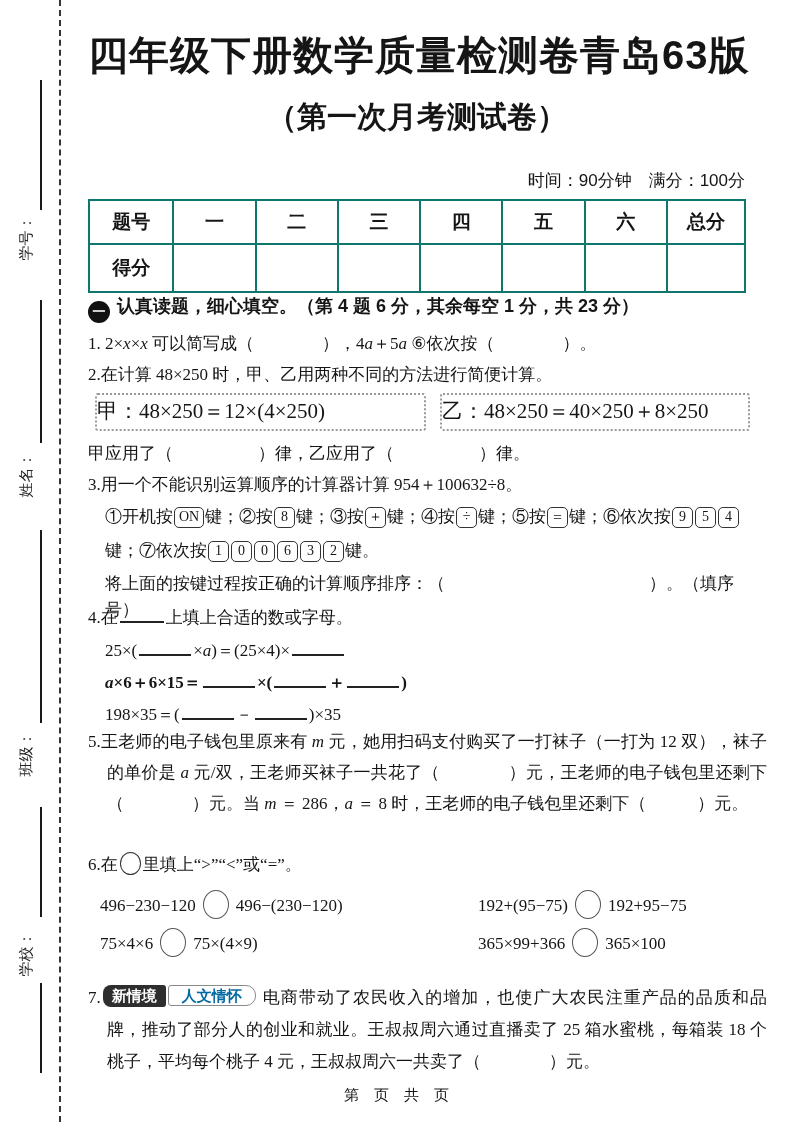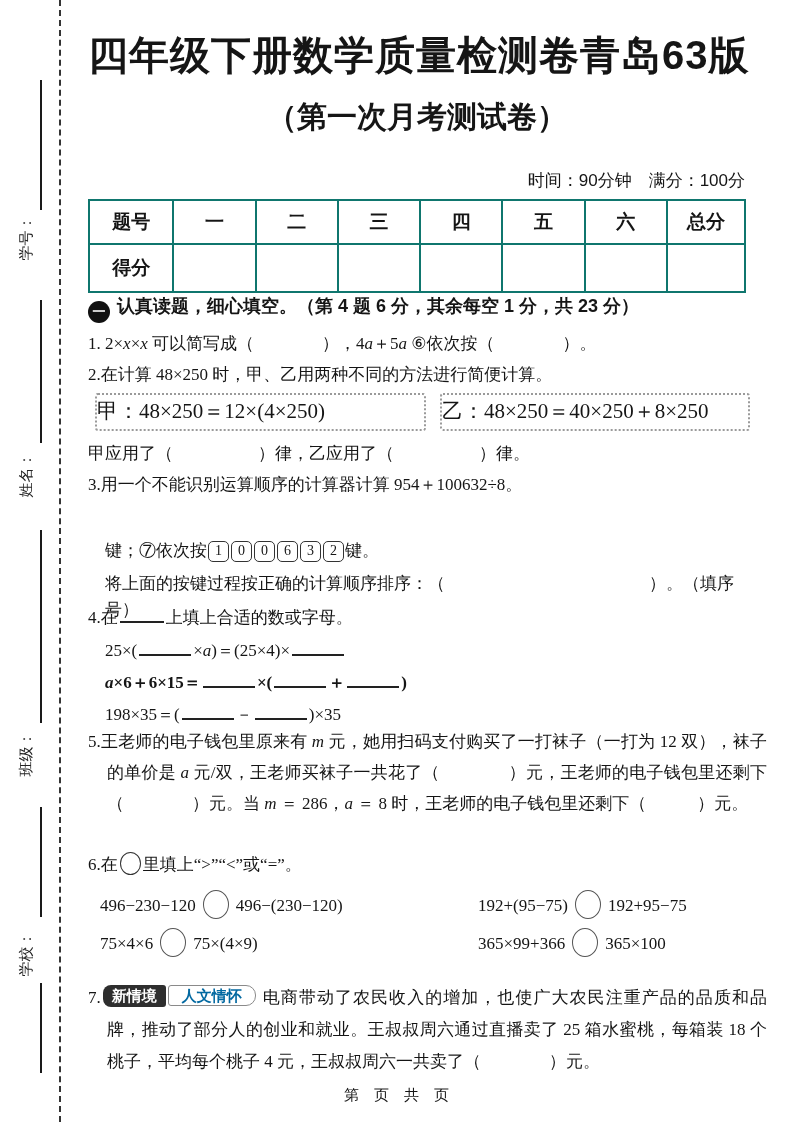--- a/index.html
+++ b/index.html
@@ -115,20 +115,23 @@
   <div class="q" style="top:331px;">
     <span>1. 2×</span><span class="v">x</span><span>×</span><span class="v">x</span><span> 可以简写成（　　　　），4</span><span class="v">a</span><span>＋5</span><span class="v">a</span><span> ⑥依次按（　　　　）。</span>
   </div>
 
   <div class="q" style="top:362px;">2.在计算 48×250 时，甲、乙用两种不同的方法进行简便计算。</div>
   <div class="dotbox" style="left:95px;top:393px;width:327px;">甲：48×250＝12×(4×250)</div>
   <div class="dotbox" style="left:440px;top:393px;width:306px;">乙：48×250＝40×250＋8×250</div>
   <div class="q" style="top:441px;">甲应用了（　　　　　）律，乙应用了（　　　　　）律。</div>
 
   <div class="q" style="top:472px;">3.用一个不能识别运算顺序的计算器计算 954＋100632÷8。</div>
+  <div class="q ind" style="top:504px;">
+    <span>①开机按</span><span class="key" style="min-width:24px;">ON</span><span>键；②按</span><span class="key">8</span><span>键；③按</span><span class="key">＋</span><span>键；④按</span><span class="key">÷</span><span>键；⑤按</span><span class="key">＝</span><span>键；⑥依次按</span><span class="key">9</span><span class="key">5</span><span class="key">4</span>
+  </div>
   <div class="q ind" style="top:538px;">
     <span>键；⑦依次按</span><span class="key">1</span><span class="key">0</span><span class="key">0</span><span class="key">6</span><span class="key">3</span><span class="key">2</span><span>键。</span>
   </div>
   <div class="q ind" style="top:571px;">将上面的按键过程按正确的计算顺序排序：（　　　　　　　　　　　　）。（填序号）</div>
 
   <div class="q" style="top:605px;">
     <span>4.在</span><span class="bl-s"></span><span>上填上合适的数或字母。</span>
   </div>
   <div class="q ind" style="top:638px;">
     <span>25×(</span><span class="bl"></span><span>×</span><span class="v">a</span><span>)＝(25×4)×</span><span class="bl"></span>

